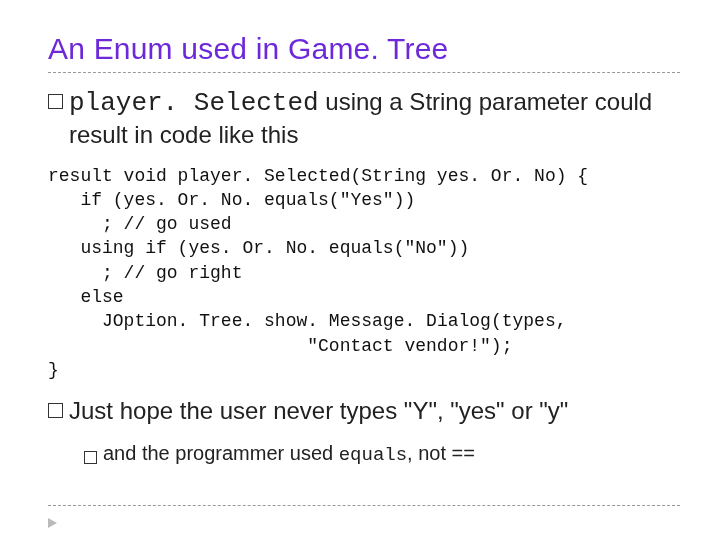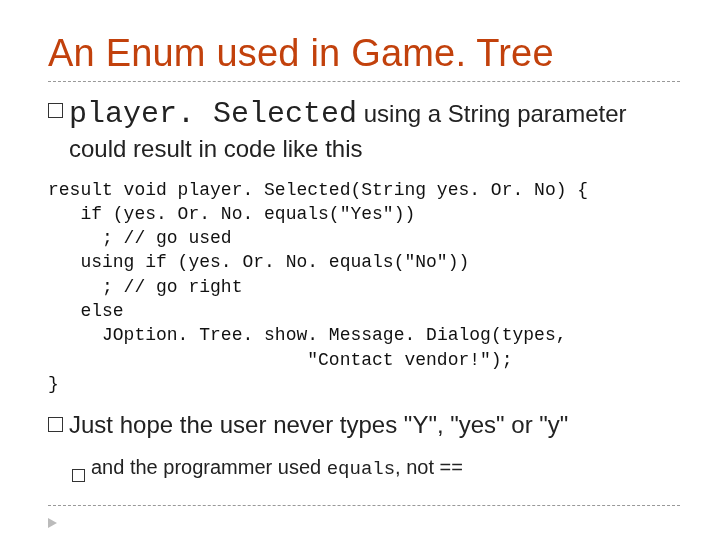--- a/index.html
+++ b/index.html
@@ -12,23 +12,23 @@
     color: #222;
   }
   .slide {
     box-sizing: border-box;
     width: 720px;
     height: 540px;
     padding: 32px 40px 40px 48px;
     position: relative;
   }
   .title {
-    font-size: 38px;
+    font-size: 30px;
     font-weight: 400;
-    color: #c2410c;
+    color: #6d28d9;
     margin: 0 0 4px 0;
     letter-spacing: 0.2px;
   }
   .hr-dashed {
     border: none;
     border-top: 1px dashed #999;
     margin: 6px 0 14px 0;
   }
   .bullet-row {
     display: flex;
@@ -44,36 +44,36 @@
     border: 1.5px solid #333;
     margin-right: 6px;
     margin-top: 7px;
     flex: 0 0 auto;
   }
   .bullet-text {
     flex: 1 1 auto;
   }
   .mono-inline {
     font-family: "Courier New", Courier, monospace;
-    font-size: 30px;
+    font-size: 26px;
   }
   .codeblock {
     font-family: "Courier New", Courier, monospace;
     font-size: 18px;
     line-height: 1.35;
     white-space: pre;
     margin: 0 0 14px 0;
     color: #111;
   }
   .code-italic {
   }
   .sub-bullet {
     display: flex;
-    align-items: flex-end;
-    margin-left: 24px;
+    align-items: center;
+    margin-left: 36px;
     font-size: 20px;
     line-height: 1.3;
   }
   .sub-bullet .bullet-box {
     width: 11px;
     height: 11px;
     margin-top: 6px;
   }
   .hr-bottom {
     border: none;

